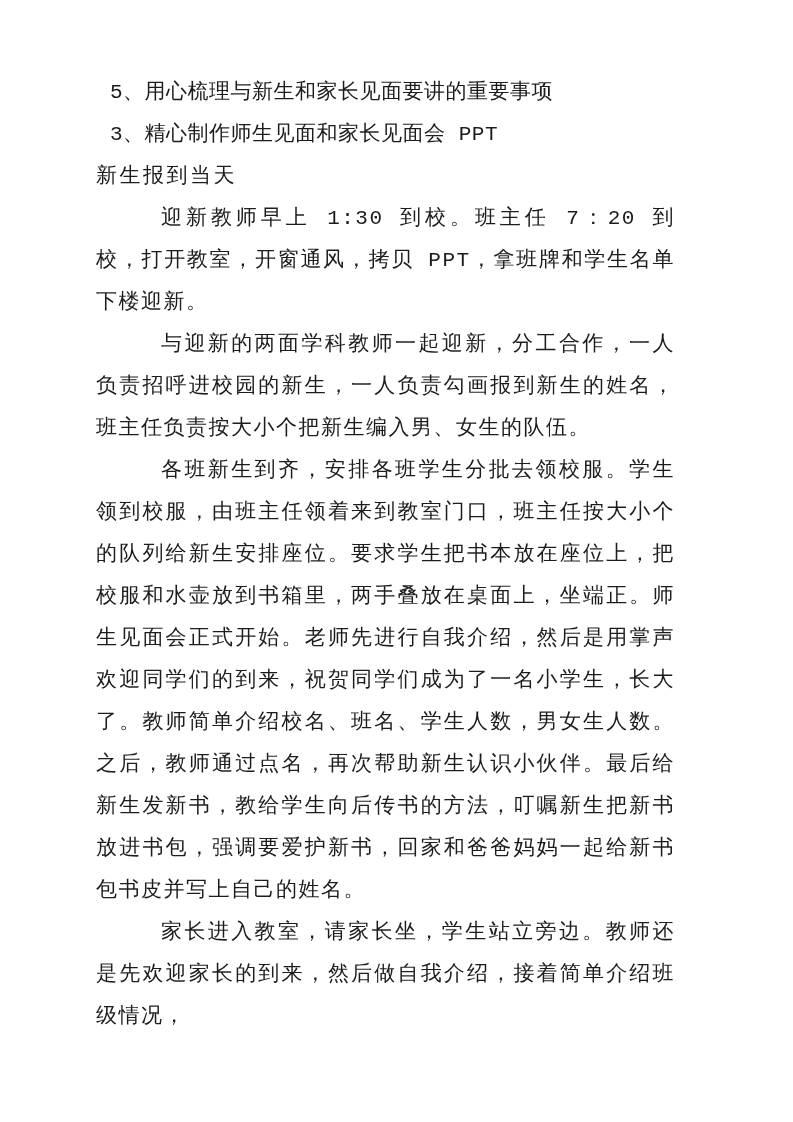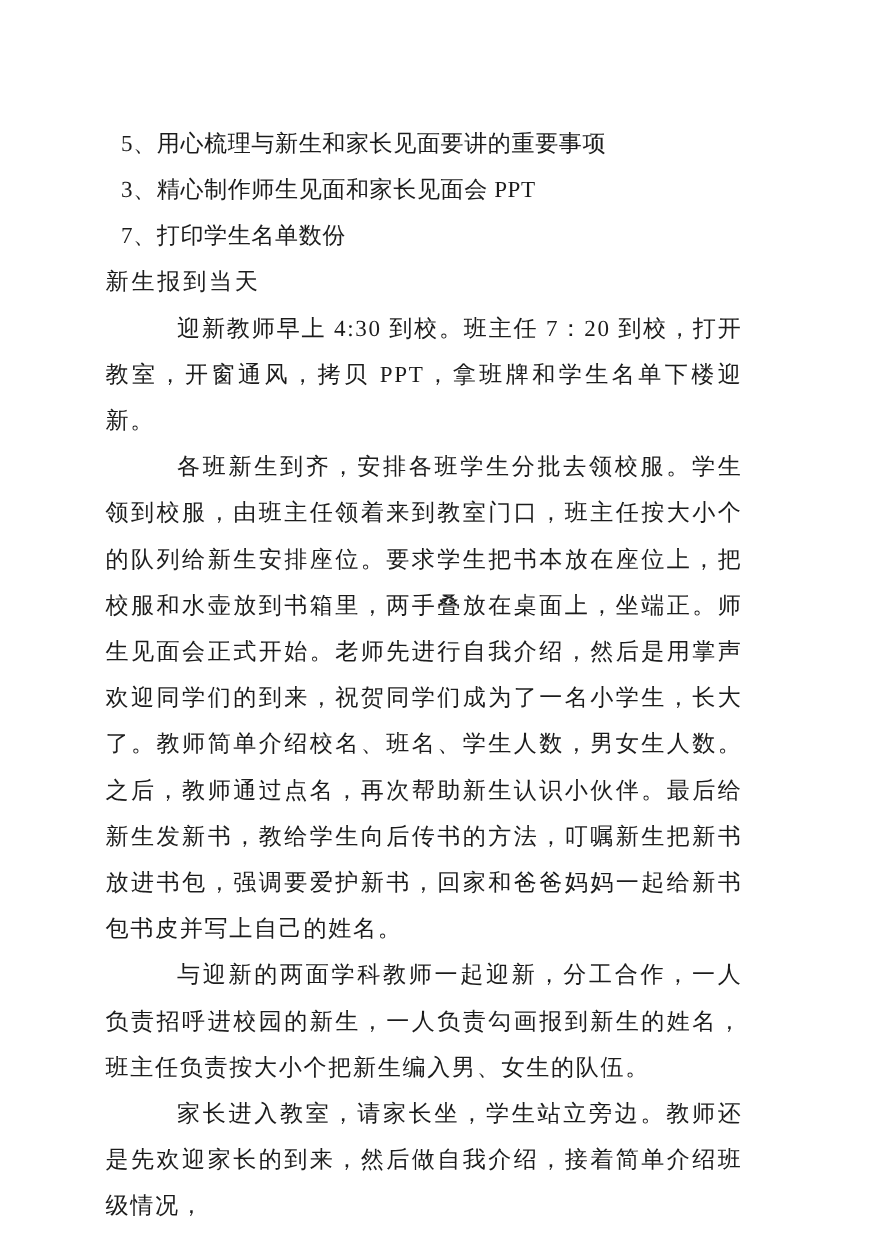--- a/index.html
+++ b/index.html
@@ -10,22 +10,22 @@
     background: var(--bg, #ffffff);
     width: 793px;
     height: 1122px;
     overflow: hidden;
   }
   .page {
     box-sizing: border-box;
     width: 793px;
     height: 871px;
     background: var(--bg, #ffffff);
-    padding: 109px 118px 0 96px;
-    font-family: Liberation Serif, serif;
+    padding: 72px 118px 0 96px;
+    font-family: Liberation Mono, monospace;
     font-size: 21px;
     line-height: 42px;
     color: var(--text, #1c1c1c);
     font-weight: 400;
   }
   .doc-content {
     width: 579px;
   }
   p, h2 {
     margin: 0;
@@ -51,27 +51,26 @@
 </head>
 <body>
 
 <div class="page">
   <section class="doc-content">
 
     <p class="list-line">5、用心梳理与新生和家长见面要讲的重要事项</p>
 
     <p class="list-line">3、精心制作师生见面和家长见面会 PPT</p>
 
-    <p class="list-line">7、打印学生名单数份</p>
 
 
     <h2 class="section-title">新生报到当天</h2>
 
-    <p class="body-para">迎新教师早上 4:30 到校。班主任 7：20 到校，打开教室，开窗通风，拷贝 PPT，拿班牌和学生名单下楼迎新。</p>
+    <p class="body-para">迎新教师早上 1:30 到校。班主任 7：20 到校，打开教室，开窗通风，拷贝 PPT，拿班牌和学生名单下楼迎新。</p>
+
+    <p class="body-para">与迎新的两面学科教师一起迎新，分工合作，一人负责招呼进校园的新生，一人负责勾画报到新生的姓名，班主任负责按大小个把新生编入男、女生的队伍。</p>
 
     <p class="body-para">各班新生到齐，安排各班学生分批去领校服。学生领到校服，由班主任领着来到教室门口，班主任按大小个的队列给新生安排座位。要求学生把书本放在座位上，把校服和水壶放到书箱里，两手叠放在桌面上，坐端正。师生见面会正式开始。老师先进行自我介绍，然后是用掌声欢迎同学们的到来，祝贺同学们成为了一名小学生，长大了。教师简单介绍校名、班名、学生人数，男女生人数。之后，教师通过点名，再次帮助新生认识小伙伴。最后给新生发新书，教给学生向后传书的方法，叮嘱新生把新书放进书包，强调要爱护新书，回家和爸爸妈妈一起给新书包书皮并写上自己的姓名。</p>
-
-    <p class="body-para">与迎新的两面学科教师一起迎新，分工合作，一人负责招呼进校园的新生，一人负责勾画报到新生的姓名，班主任负责按大小个把新生编入男、女生的队伍。</p>
 
     <p class="body-para">家长进入教室，请家长坐，学生站立旁边。教师还是先欢迎家长的到来，然后做自我介绍，接着简单介绍班级情况，</p>
 
   </section>
 </div>
 
 </body></html>

